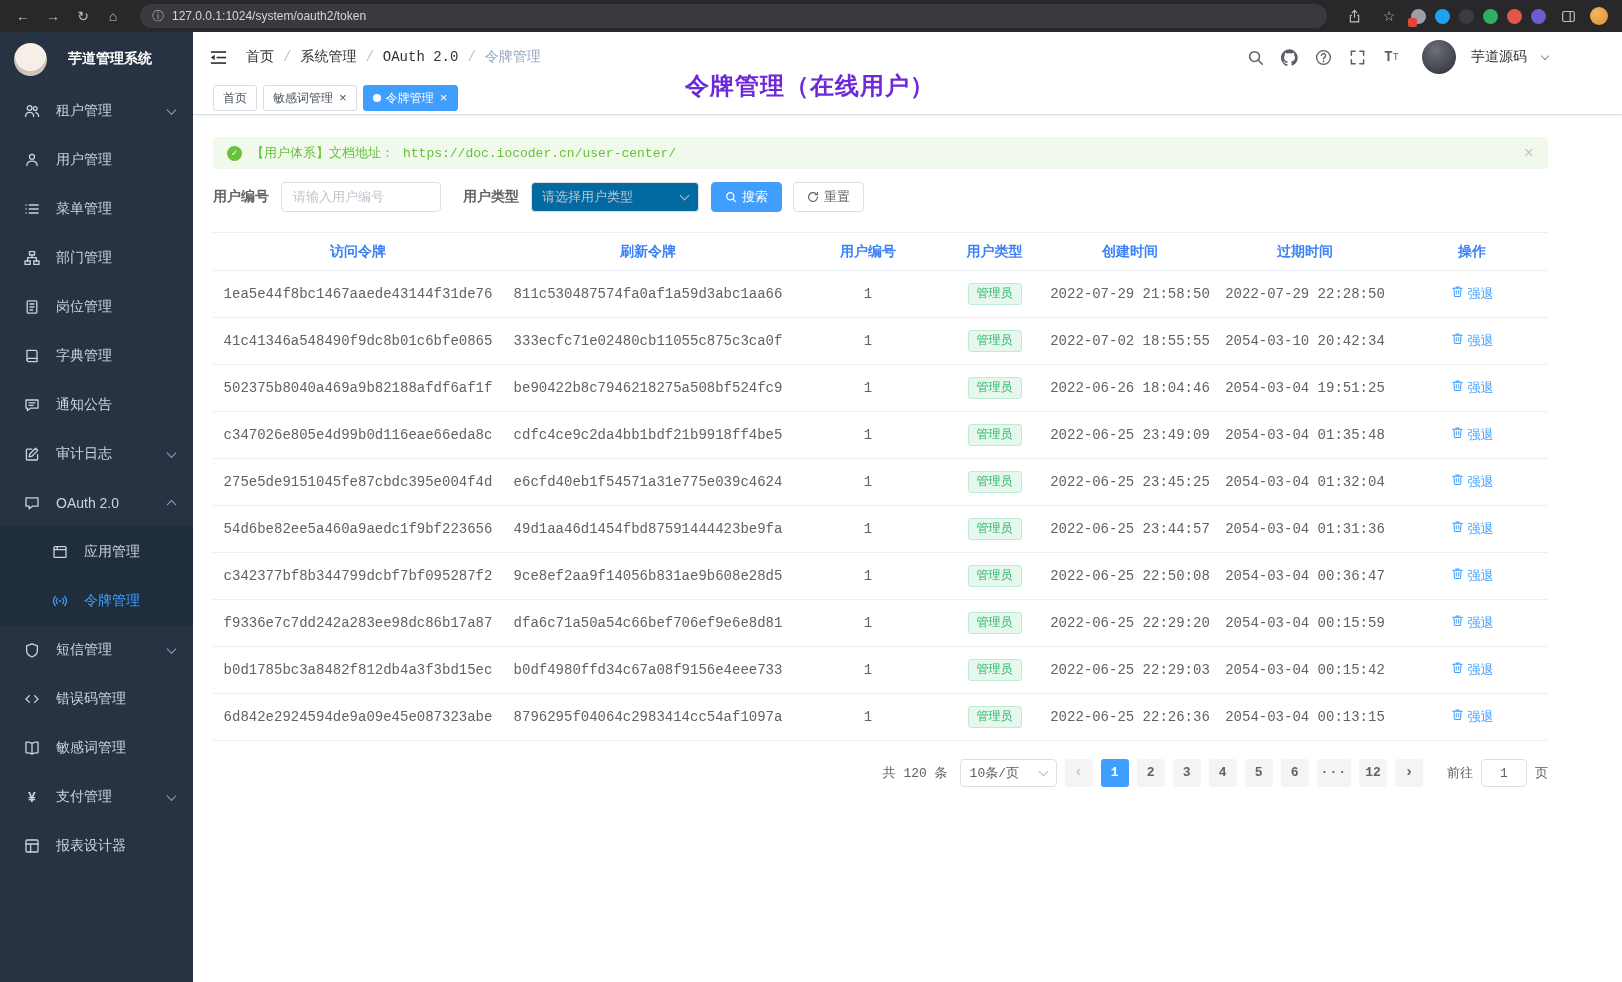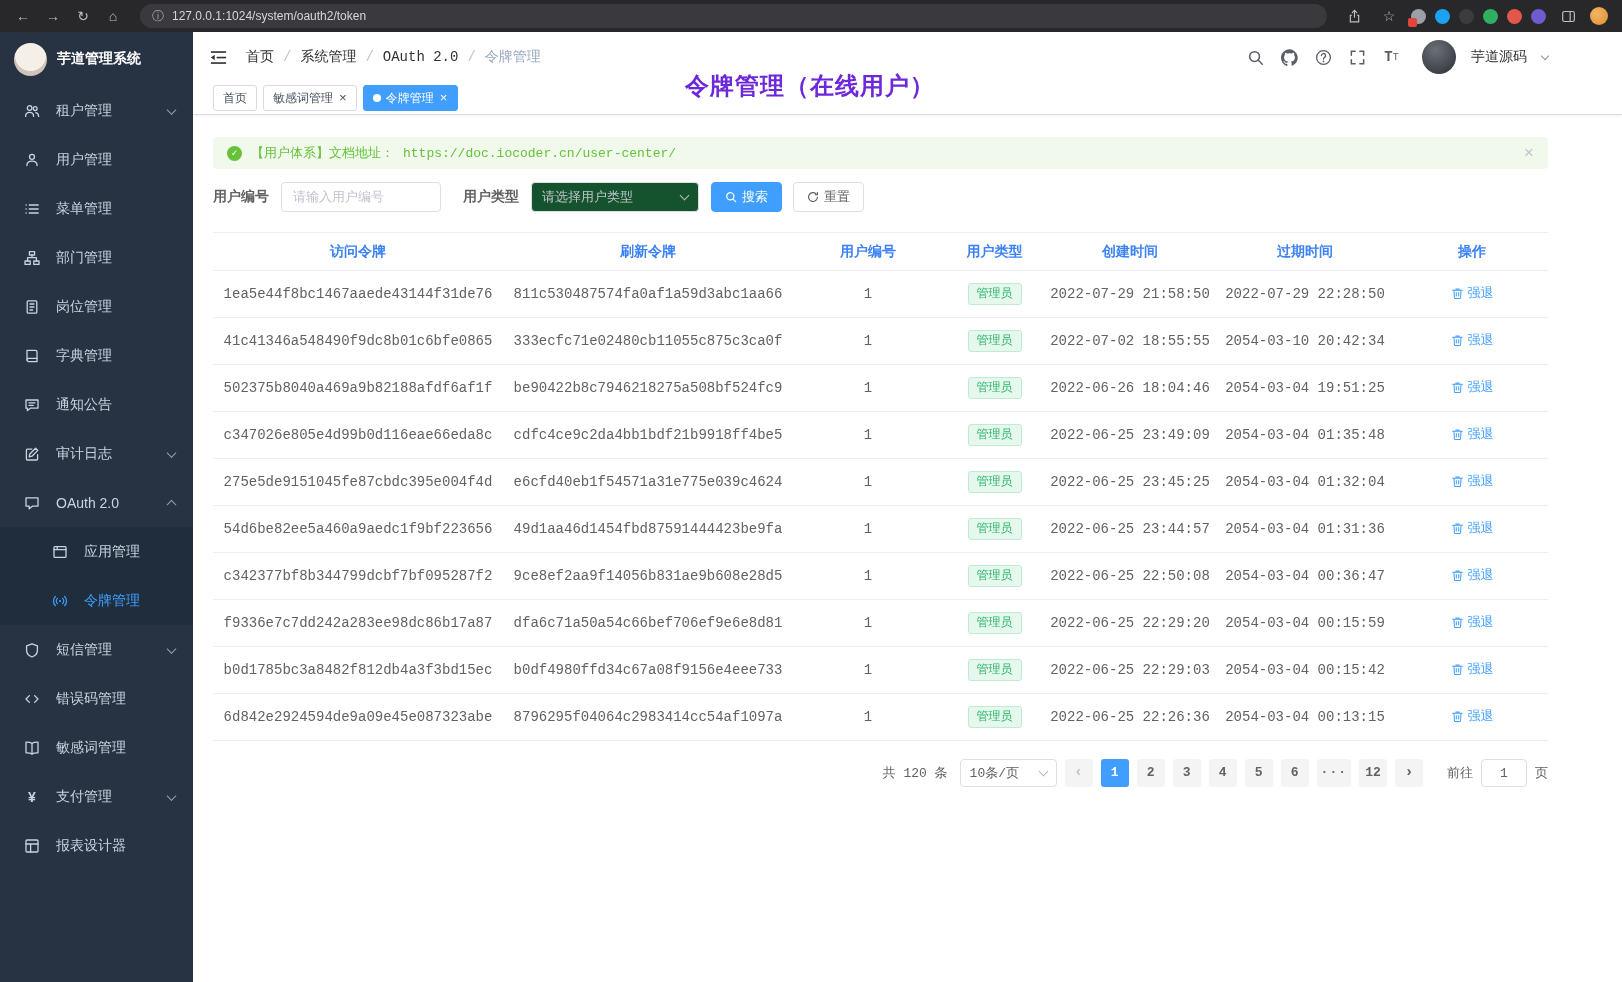--- a/index.html
+++ b/index.html
@@ -14,21 +14,21 @@
   .url-info{color:#a9aaad;font-size:12px;}
   .browser-actions{display:flex;align-items:center;gap:9px;padding-right:4px;}
   .ext-dot{width:15px;height:15px;border-radius:50%;display:inline-block;flex-shrink:0;}
   .ext-wrap{position:relative;display:inline-flex;}
   .ext-badge{position:absolute;left:-3px;bottom:-3px;width:9px;height:9px;background:#e5443b;border-radius:2px;}
   .b-avatar{width:18px;height:18px;border-radius:50%;background:radial-gradient(circle at 35% 35%, #f2b661, #dd8f33);flex-shrink:0;}
 
   
   .app{display:flex;height:950px;}
   .sidebar{width:193px;flex-shrink:0;background:#273343;overflow:hidden;}
-  .logo-row{height:54px;display:flex;align-items:center;gap:10px;padding:0 14px;}
+  .logo-row{height:54px;display:flex;align-items:center;gap:21px;padding:0 14px;}
   .logo-img{width:33px;height:33px;border-radius:50%;background:radial-gradient(circle at 50% 38%, #f5efe7 58%, #cfc4ba 60%);flex-shrink:0;}
   .logo-title{color:#fff;font-size:14px;font-weight:700;white-space:nowrap;}
   .menu-item{height:49px;display:flex;align-items:center;padding:0 24px;color:#c9d4e0;font-size:14px;position:relative;cursor:pointer;white-space:nowrap;}
   .menu-item.active{color:#409eff;}
   .submenu{background:#1f2d3c;}
   .submenu .menu-item{padding-left:52px;}
   .mi-icon{width:16px;height:16px;margin-right:16px;flex-shrink:0;color:inherit;}
   .mi-icon svg{width:16px;height:16px;display:block;}
   .glyph-icon{display:block;width:16px;text-align:center;font-size:14px;font-weight:700;line-height:16px;}
   .mi-arrow{position:absolute;right:18px;top:50%;width:7px;height:7px;border-right:1.5px solid #8fa0b3;border-bottom:1.5px solid #8fa0b3;transform:translateY(-65%) rotate(45deg);}
@@ -65,33 +65,33 @@
   .alert{height:32px;background:#f0f9eb;border-radius:4px;display:flex;align-items:center;gap:9px;padding:0 14px;margin-bottom:13px;font-size:13px;color:#67c23a;}
   .alert-check{width:15px;height:15px;border-radius:50%;background:#67c23a;color:#fff;font-size:10px;display:flex;align-items:center;justify-content:center;flex-shrink:0;}
   .alert-link{color:#67c23a;text-decoration:none;cursor:pointer;}
   .alert-close{margin-left:auto;color:#c0c4cc;font-size:17px;line-height:1;cursor:pointer;}
 
   .filter-row{display:flex;align-items:center;margin:2px 0 20px;}
   .f-label{font-size:14px;font-weight:700;color:#606266;margin-right:12px;white-space:nowrap;}
   .f-label.ml{margin-left:22px;}
   .f-input{width:160px;height:30px;border:1px solid #dcdfe6;border-radius:4px;padding:0 11px;font-size:13px;color:#606266;outline:none;font-family:inherit;}
   .f-input::placeholder{color:#bfc4cc;}
-  .f-select{width:168px;height:30px;border:1px solid #dcdfe6;border-radius:4px;padding:0 10px;display:flex;align-items:center;justify-content:space-between;color:#bfc4cc;font-size:13px;cursor:pointer;background:#14532d;}
+  .f-select{width:168px;height:30px;border:1px solid #dcdfe6;border-radius:4px;padding:0 10px;display:flex;align-items:center;justify-content:space-between;color:#bfc4cc;font-size:13px;cursor:pointer;background:#0369a1;}
   .sel-caret{width:7px;height:7px;border-right:1.4px solid #b6bcc5;border-bottom:1.4px solid #b6bcc5;transform:rotate(45deg);margin-top:-3px;flex-shrink:0;}
   .btn{height:30px;border-radius:4px;font-size:13px;display:inline-flex;align-items:center;gap:5px;padding:0 13px;cursor:pointer;font-family:inherit;white-space:nowrap;}
   .btn svg{width:12px;height:12px;}
   .btn-primary{background:#409eff;border:1px solid #409eff;color:#fff;margin-left:12px;}
   .btn-plain{background:#fff;border:1px solid #dcdfe6;color:#606266;margin-left:11px;align-items:center;}
 
   
   .token-table{width:100%;border-collapse:collapse;font-size:14px;color:#606266;table-layout:fixed;}
   .token-table th{height:38px;font-weight:700;color:#3b82f6;border-top:1px solid #ebeef5;border-bottom:1px solid #ebeef5;text-align:center;font-size:14px;}
   .token-table td{height:47px;border-bottom:1px solid #ebeef5;text-align:center;white-space:nowrap;overflow:hidden;}
   .tag-success{display:inline-block;height:22px;line-height:20px;padding:0 8px;border-radius:3px;font-size:12px;color:#2cb56a;background:#e6f8ee;border:1px solid #bdecd3;}
-  .link-logout{color:#409eff;display:inline-flex;align-items:center;gap:4px;font-size:13px;cursor:pointer;}
+  .link-logout{color:#409eff;display:inline-flex;align-items:flex-start;gap:4px;font-size:13px;cursor:pointer;}
   .di{display:inline-flex;}
   .di svg{width:13px;height:13px;}
 
   
   .pagination{display:flex;align-items:center;justify-content:flex-end;gap:8px;margin-top:18px;font-size:13px;color:#606266;}
   .pg-total{margin-right:4px;white-space:nowrap;}
   .pg-size{width:97px;height:28px;border:1px solid #dcdfe6;border-radius:4px;display:flex;align-items:center;justify-content:space-between;padding:0 9px;cursor:pointer;background:#fff;white-space:nowrap;}
   .pager-pages{display:inline-flex;gap:8px;}
   .pager-btn{min-width:28px;height:28px;line-height:28px;text-align:center;background:#f4f4f5;border-radius:3px;color:#606266;font-weight:600;font-size:13px;padding:0 4px;cursor:pointer;}
   .pager-btn.active{background:#409eff;color:#fff;}

